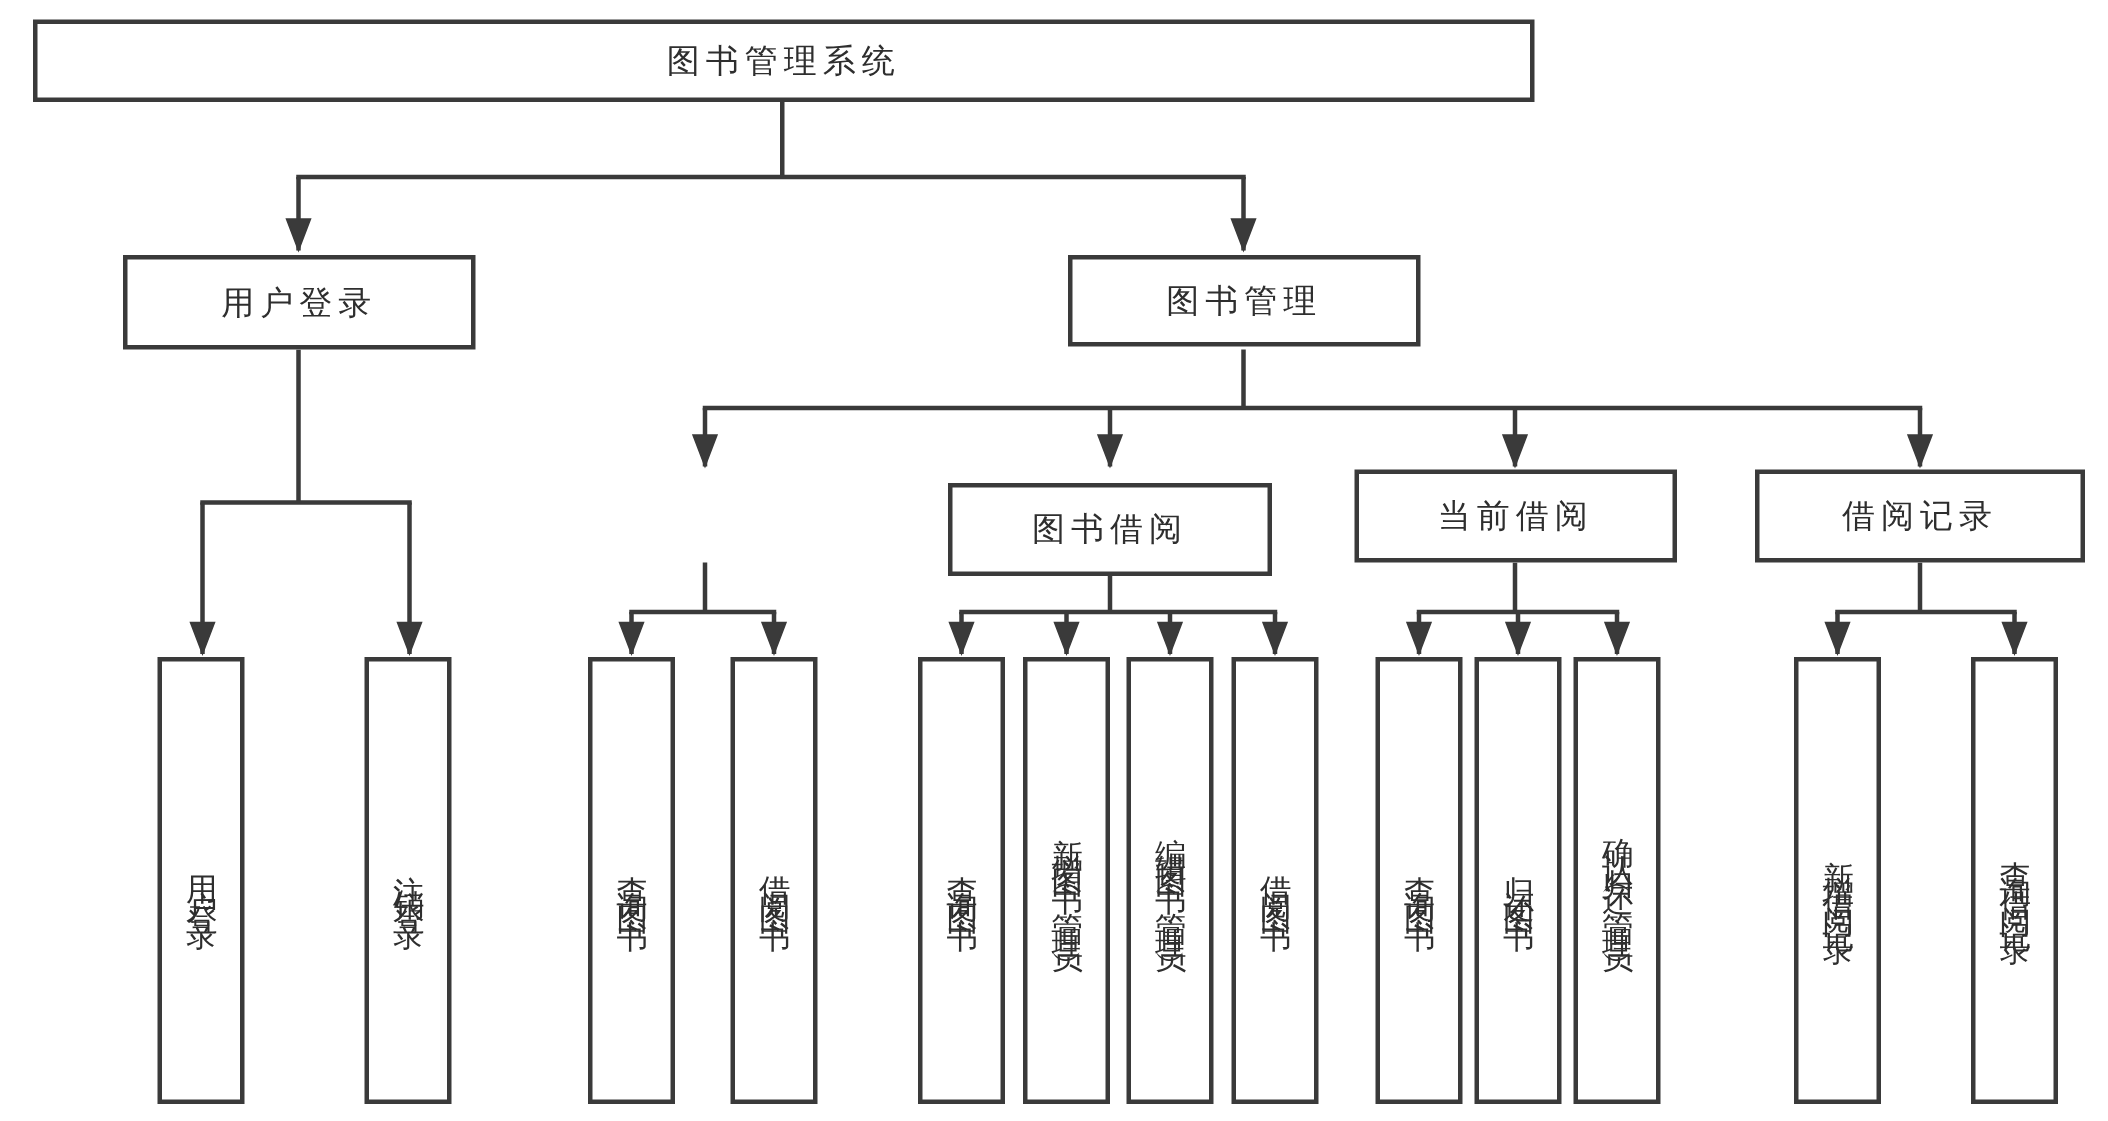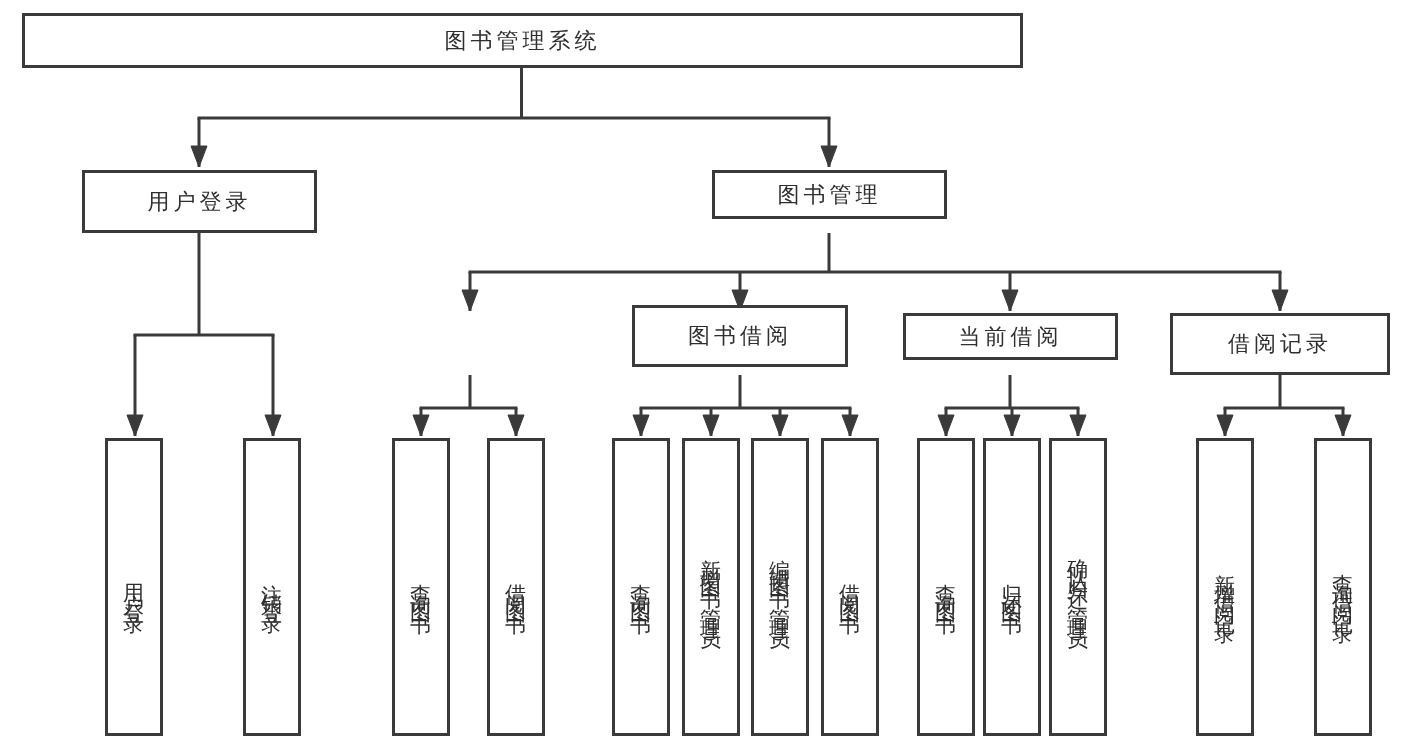--- a/index.html
+++ b/index.html
@@ -93,24 +93,24 @@
     <line x1="1012" y1="408" x2="1012" y2="436" stroke="#3a3a3a" stroke-width="3" marker-end="url(#arw)"></line>
     <line x1="1078" y1="408" x2="1078" y2="436" stroke="#3a3a3a" stroke-width="3" marker-end="url(#arw)"></line>
 
     <line x1="1225" y1="408" x2="1225" y2="436" stroke="#3a3a3a" stroke-width="3" marker-end="url(#arw)"></line>
     <line x1="1343" y1="408" x2="1343" y2="436" stroke="#3a3a3a" stroke-width="3" marker-end="url(#arw)"></line>
   </svg>
 
   <div class="box hbox" style="left:22px; top:13px; width:1001px; height:55px;">图书管理系统</div>
 
   <div class="box hbox" style="left:82px; top:170px; width:235px; height:63px;">用户登录</div>
-  <div class="box hbox" style="left:712px; top:170px; width:235px; height:49px;">图书管理</div>
+  <div class="box hbox" style="left:712px; top:170px; width:235px; height:61px;">图书管理</div>
 
-  <div class="box hbox" style="left:632px; top:305px; width:216px; height:62px;">图书借阅</div>
-  <div class="box hbox" style="left:903px; top:313px; width:215px; height:47px;">当前借阅</div>
+  <div class="box hbox" style="left:632px; top:322px; width:216px; height:62px;">图书借阅</div>
+  <div class="box hbox" style="left:903px; top:313px; width:215px; height:62px;">当前借阅</div>
   <div class="box hbox" style="left:1170px; top:313px; width:220px; height:62px;">借阅记录</div>
 
   <div class="box vbox" style="left:105px; top:438px; width:58px; height:298px;">用户登录</div>
   <div class="box vbox" style="left:243px; top:438px; width:58px; height:298px;">注销登录</div>
 
   <div class="box vbox" style="left:392px; top:438px; width:58px; height:298px;">查询图书</div>
   <div class="box vbox" style="left:487px; top:438px; width:58px; height:298px;">借阅图书</div>
 
   <div class="box vbox" style="left:612px; top:438px; width:58px; height:298px;">查询图书</div>
   <div class="box vbox" style="left:682px; top:438px; width:58px; height:298px;">新增图书（管理员）</div>

